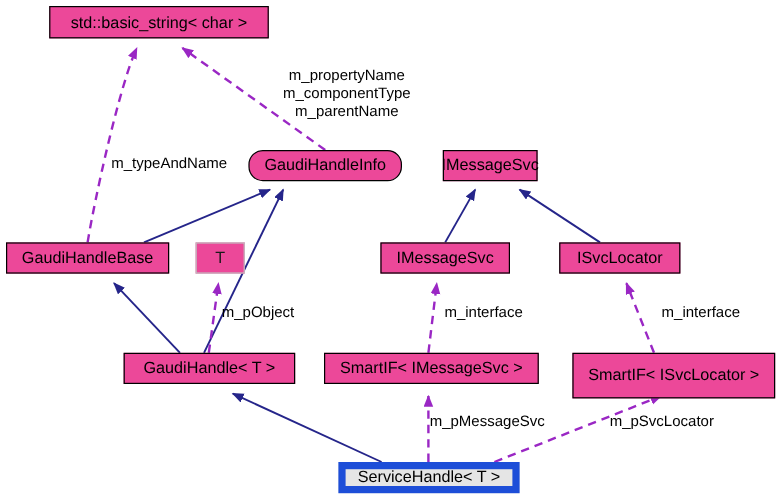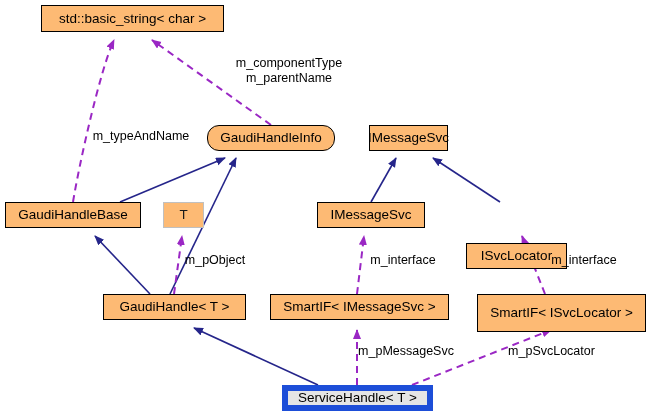--- a/index.html
+++ b/index.html
@@ -18,21 +18,21 @@
   #edges {
     position: absolute;
     left: 0;
     top: 0;
     width: 651px;
     height: 416px;
   }
   .node {
     position: absolute;
     box-sizing: border-box;
-    background: #fdba74;
+    background: #ec4899;
     border: 1px solid #000000;
     color: #000000;
     font-size: 13.5px;
     line-height: 1;
     display: flex;
     align-items: center;
     justify-content: center;
     white-space: nowrap;
     z-index: 3;
   }
@@ -113,41 +113,42 @@
   </div>
 
   <div class="node template-param" style="left:163px; top:202px; width:41px; height:26px;">
     <span>T</span>
   </div>
 
   <div class="node" style="left:317px; top:202px; width:108px; height:26px;">
     <span>IMessageSvc</span>
   </div>
 
-  <div class="node" style="left:466px; top:202px; width:101px; height:26px;margin-top:41px;">
+  <div class="node" style="left:466px; top:202px; width:101px; height:26px;">
     <span>ISvcLocator</span>
   </div>
 
   <div class="node" style="left:103px; top:294px; width:143px; height:26px;">
     <span>GaudiHandle&lt; T &gt;</span>
   </div>
 
   <div class="node" style="left:270px; top:294px; width:179px; height:26px;text-align:right;">
     <span>SmartIF&lt; IMessageSvc &gt;</span>
   </div>
 
   <div class="node" style="left:477px; top:294px; width:169px; height:38px;">
     <span>SmartIF&lt; ISvcLocator &gt;</span>
   </div>
 
   <div class="node highlight" style="left:282px; top:385px; width:151px; height:26px;">
     <span>ServiceHandle&lt; T &gt;</span>
   </div>
 
   <div class="edge-label" style="left:228px; top:56px; width:122px;">
+    <div>m_propertyName</div>
     <div>m_componentType</div>
     <div>m_parentName</div>
   </div>
 
   <div class="edge-label" style="left:82px; top:129px; width:118px;">m_typeAndName</div>
 
   <div class="edge-label" style="left:177px; top:253px; width:76px;">m_pObject</div>
 
   <div class="edge-label" style="left:362px; top:253px; width:82px;">m_interface</div>
 

